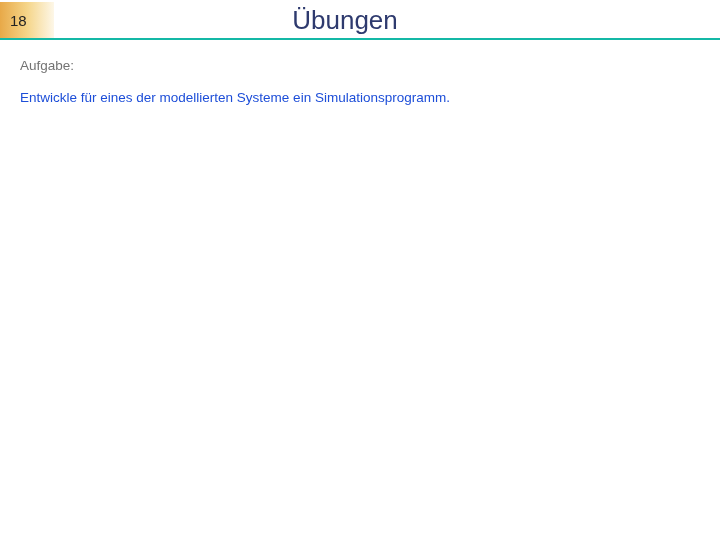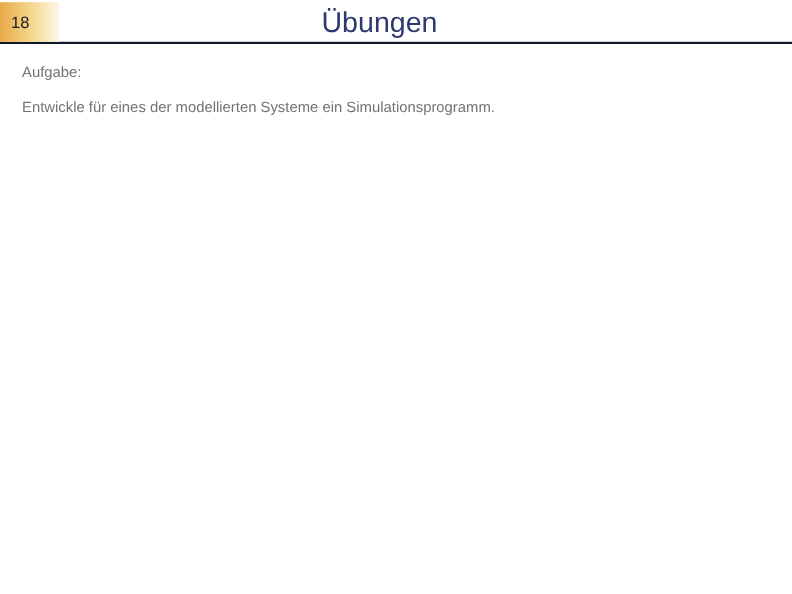--- a/index.html
+++ b/index.html
@@ -11,21 +11,21 @@
       width: 720px;
       height: 540px;
       background: #ffffff;
       font-family: Verdana, Geneva, sans-serif;
       position: relative;
     }
     .header-row {
       display: flex;
       align-items: center;
       height: 38px;
-      border-bottom: 2px solid #0f172a;
+      border-bottom: 2px solid #14b8a6;
       margin-top: 2px;
     }
     .page-number-box {
       width: 54px;
       height: 100%;
       background: linear-gradient(to right, #e8a948 0%, #f5d589 50%, #fdf7e8 100%);
       display: flex;
       align-items: center;
       padding-left: 10px;
       font-size: 15px;
@@ -43,21 +43,21 @@
       padding: 18px 20px 0 20px;
     }
     .task-label {
       font-size: 13.5px;
       color: #737373;
       font-family: Verdana, Geneva, sans-serif;
       margin-bottom: 16px;
     }
     .task-body {
       font-size: 13.5px;
-      color: #737373;
+      color: #1d4ed8;
       font-family: Verdana, Geneva, sans-serif;
       line-height: 1.4;
     }
   </style>
 </head>
 <body>
 
 <div class="header-row">
   <div class="page-number-box">
     <span>18</span>

